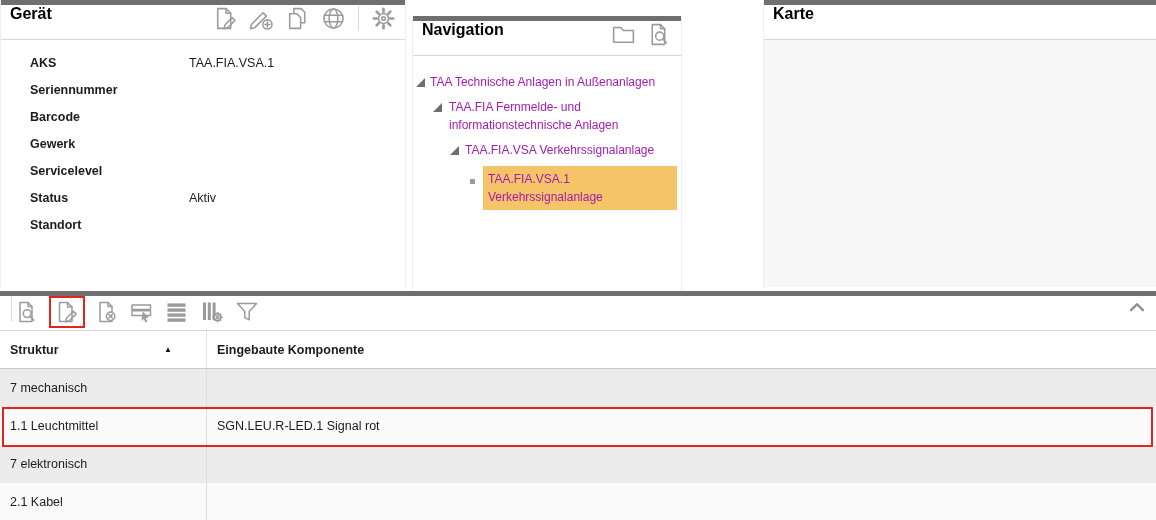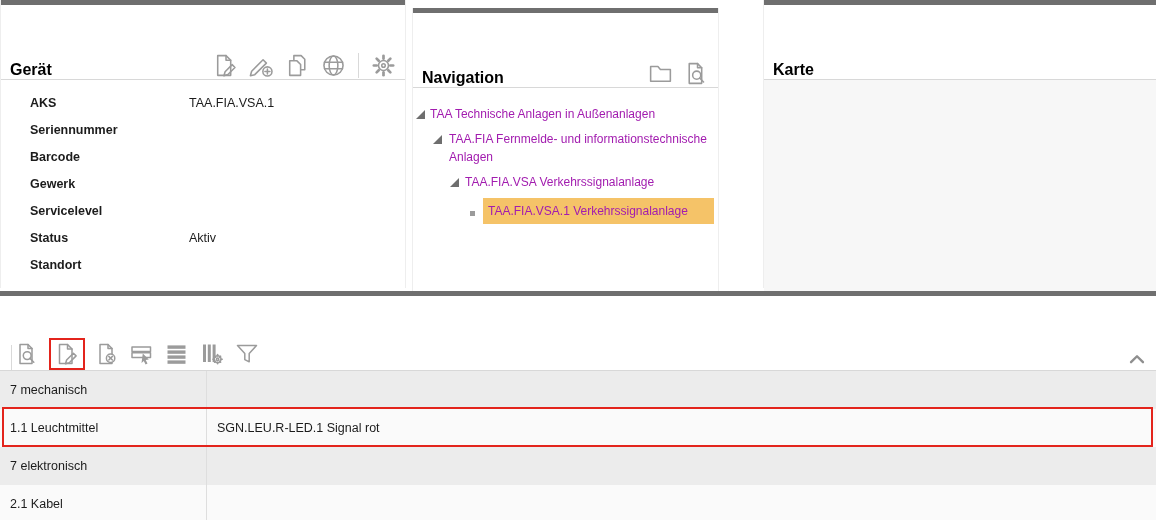--- a/index.html
+++ b/index.html
@@ -3,32 +3,32 @@
 <meta charset="utf-8">
 <style>
   * { margin:0; padding:0; box-sizing:border-box; }
   html,body { background:#fff; }
   body { font-family:"Liberation Sans", sans-serif; color:#222; }
   #stage { position:relative; width:1156px; height:520px; background:#fff; overflow:hidden; }
 
   
   .panel { position:absolute; background:#fff; border-left:1px solid #eeeeee; border-right:1px solid #eeeeee; }
   .accent-bar { height:5px; background:#6f6f6f; }
-  .panel-header { height:35px; display:flex; align-items:flex-end; padding:0 8px 0 9px; border-bottom:1px solid #d8d8d8; background:#fff;margin-top:40px; }
+  .panel-header { height:35px; display:flex; align-items:flex-start; padding:0 8px 0 9px; border-bottom:1px solid #d8d8d8; background:#fff; }
   .panel-title { font-size:16px; font-weight:bold; color:#000; white-space:nowrap; }
   .toolbar { display:flex; align-items:center; gap:9px; }
   .toolbar.right { margin-left:auto; }
   .tb-sep { width:1px; height:25px; background:#d9d9d9; margin:0 2px; }
   .icon { display:inline-flex; align-items:center; justify-content:center; }
   .icon svg { display:block; stroke:#9b9b9b; fill:none; stroke-width:1.5; stroke-linejoin:round; stroke-linecap:round; }
   .icon svg .fillgray { fill:#9b9b9b; stroke:none; }
   .icon svg .whitefill { fill:#ffffff; }
 
   #panel-geraet { left:0; top:0; width:406px; height:288px; }
-  #panel-nav    { left:412px; top:8px; width:307px; height:288px; }
+  #panel-nav    { left:412px; top:16px; width:270px; height:288px; }
   #panel-karte  { left:763px; top:0; width:434px; height:288px; }
   #panel-einbau { left:0; top:291px; width:1156px; height:229px; border:none; }
 
   
   .fields { padding:9px 8px 0 9px; }
   .field-row { display:flex; align-items:center; height:27px; }
   .field-label { width:159px; font-size:12.5px; font-weight:bold; color:#1c1c1c;margin-left:20px; }
   .field-value { font-size:12.5px; color:#1c1c1c; }
 
   
@@ -277,20 +277,29 @@
       </span>
       <span class="toolbar right">
         <span class="icon">
           <svg width="22" height="22" viewBox="0 0 24 24" style="stroke:#8f8f8f; stroke-width:2.6;">
               <path d="M5.5 15.5L12 9l6.5 6.5"></path>
             </svg>
         </span>
       </span>
     </div>
 
+    <div class="etable-head">
+      <div class="cell first">
+        <span>Struktur</span>
+        <span class="sort-asc">▲</span>
+      </div>
+      <div class="cell">
+        <span>Eingebaute Komponente</span>
+      </div>
+    </div>
 
     <div class="erow stripe">
       <div class="cell first">7 mechanisch</div>
       <div class="cell"></div>
     </div>
     <div class="erow plain">
       <div class="cell first">1.1 Leuchtmittel</div>
       <div class="cell">SGN.LEU.R-LED.1 Signal rot</div>
     </div>
     <div class="erow stripe">

